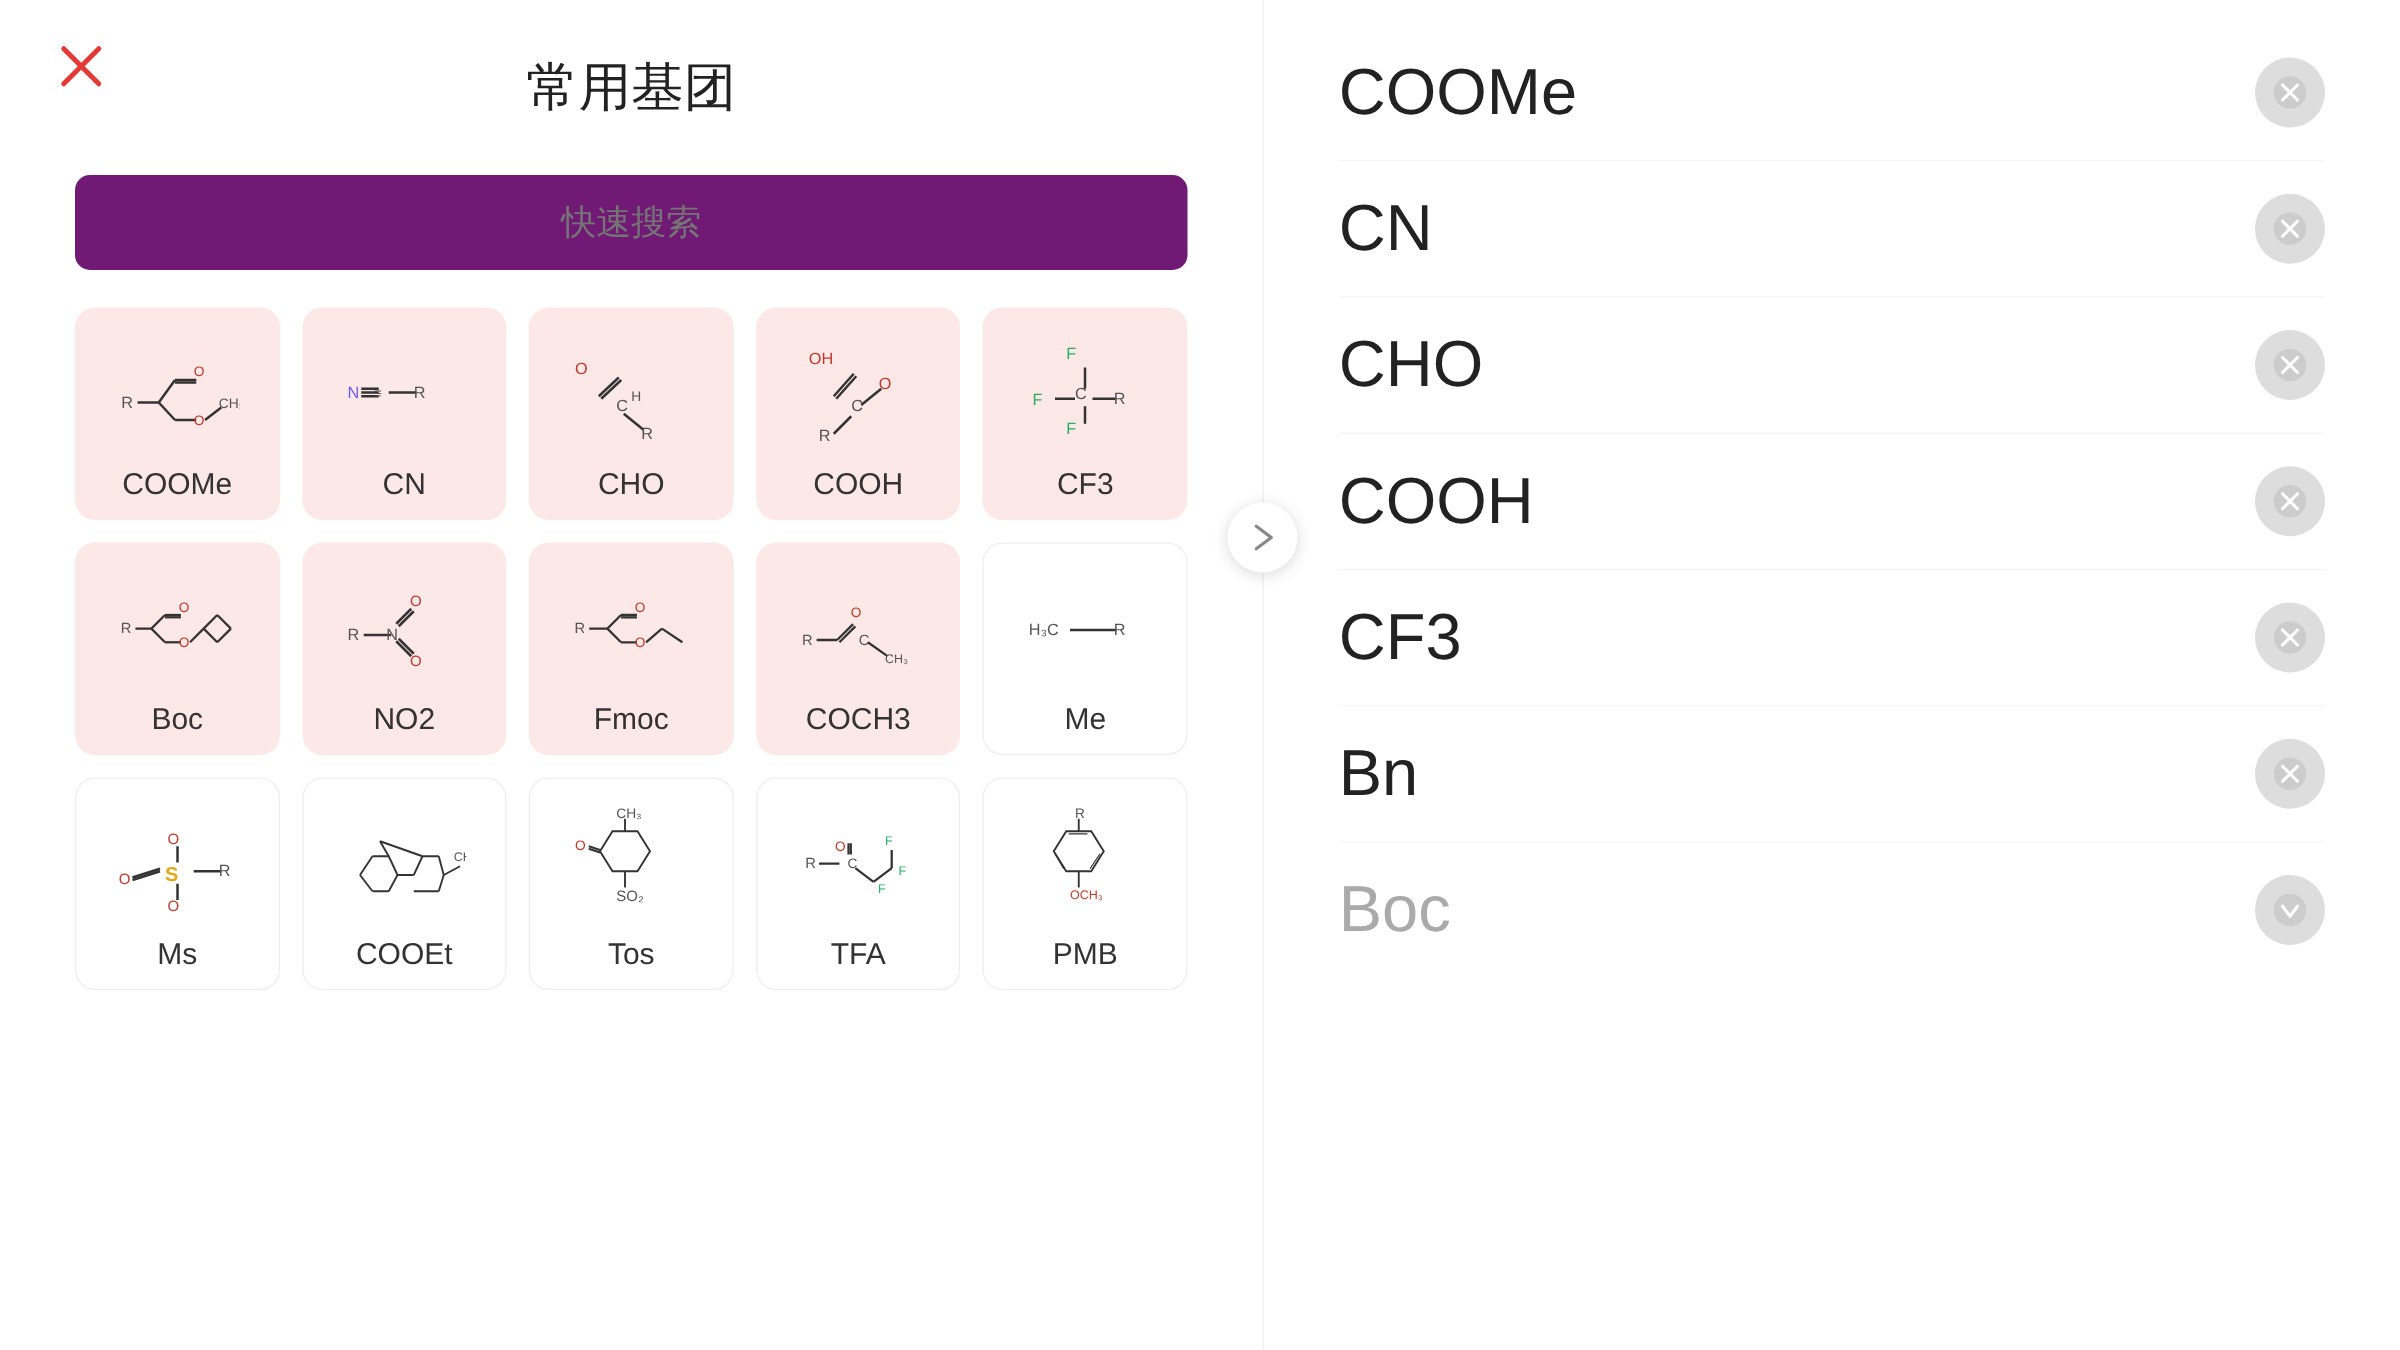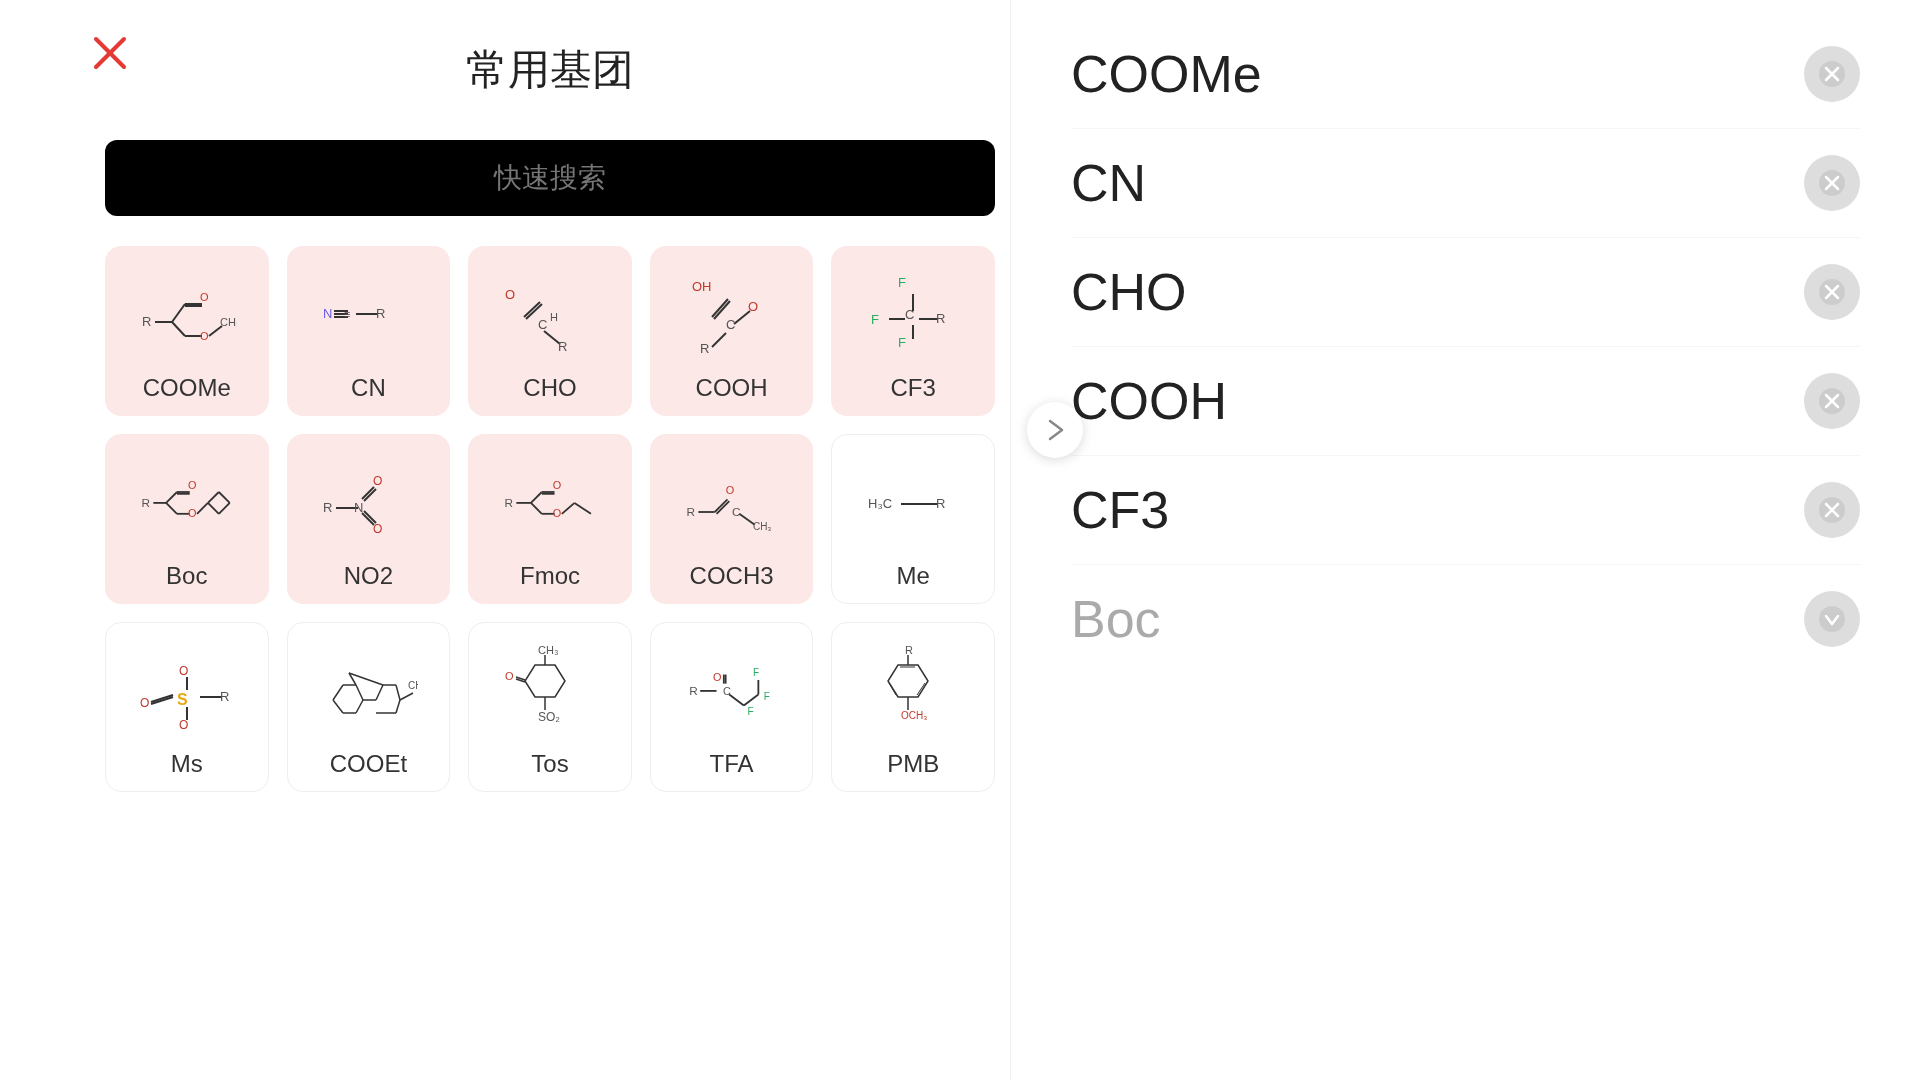--- a/index.html
+++ b/index.html
@@ -13,21 +13,20 @@
     }
 
     
     .main-panel {
       position: absolute;
       left: 0; top: 0;
       width: 1010px;
       height: 1080px;
       background: #fff;
       padding: 30px 60px;
-      margin-left: 45px;
     }
 
     .close-btn {
       position: absolute;
       top: 28px; left: 40px;
       width: 50px; height: 50px;
       cursor: pointer;
       display: flex; align-items: center; justify-content: center;
     }
     .close-btn svg { width: 40px; height: 40px; }
@@ -36,21 +35,21 @@
       text-align: center;
       font-size: 42px;
       font-weight: 500;
       color: #222;
       margin-bottom: 30px;
       line-height: 80px;
     }
 
     .search-bar {
       width: 100%;
-      background: #000000;
+      background: #701a75;
       border: none;
       border-radius: 12px;
       padding: 22px 30px;
       font-size: 28px;
       color: #999;
       margin-bottom: 30px;
       outline: none;
       text-align: center;
     }
 
@@ -480,20 +479,30 @@
     <div class="list-remove-btn">
       <svg width="28" height="28" viewBox="0 0 28 28">
         <circle cx="14" cy="14" r="13" fill="#ccc"></circle>
         <line x1="8" y1="8" x2="20" y2="20" stroke="#fff" stroke-width="2.5" stroke-linecap="round"></line>
         <line x1="20" y1="8" x2="8" y2="20" stroke="#fff" stroke-width="2.5" stroke-linecap="round"></line>
       </svg>
     </div>
   </div>
 
 
+  <div class="list-item">
+    <span class="list-item-label">Bn</span>
+    <div class="list-remove-btn">
+      <svg width="28" height="28" viewBox="0 0 28 28">
+        <circle cx="14" cy="14" r="13" fill="#ccc"></circle>
+        <line x1="8" y1="8" x2="20" y2="20" stroke="#fff" stroke-width="2.5" stroke-linecap="round"></line>
+        <line x1="20" y1="8" x2="8" y2="20" stroke="#fff" stroke-width="2.5" stroke-linecap="round"></line>
+      </svg>
+    </div>
+  </div>
 
   <div class="list-item-partial">
     <span class="list-item-label" style="color:#aaa;">Boc</span>
     <div class="list-remove-btn-down">
       <svg width="28" height="28" viewBox="0 0 28 28">
         <circle cx="14" cy="14" r="13" fill="#ccc"></circle>
         <polyline points="8,11 14,19 20,11" fill="none" stroke="#fff" stroke-width="2.5" stroke-linecap="round" stroke-linejoin="round"></polyline>
       </svg>
     </div>
   </div>

